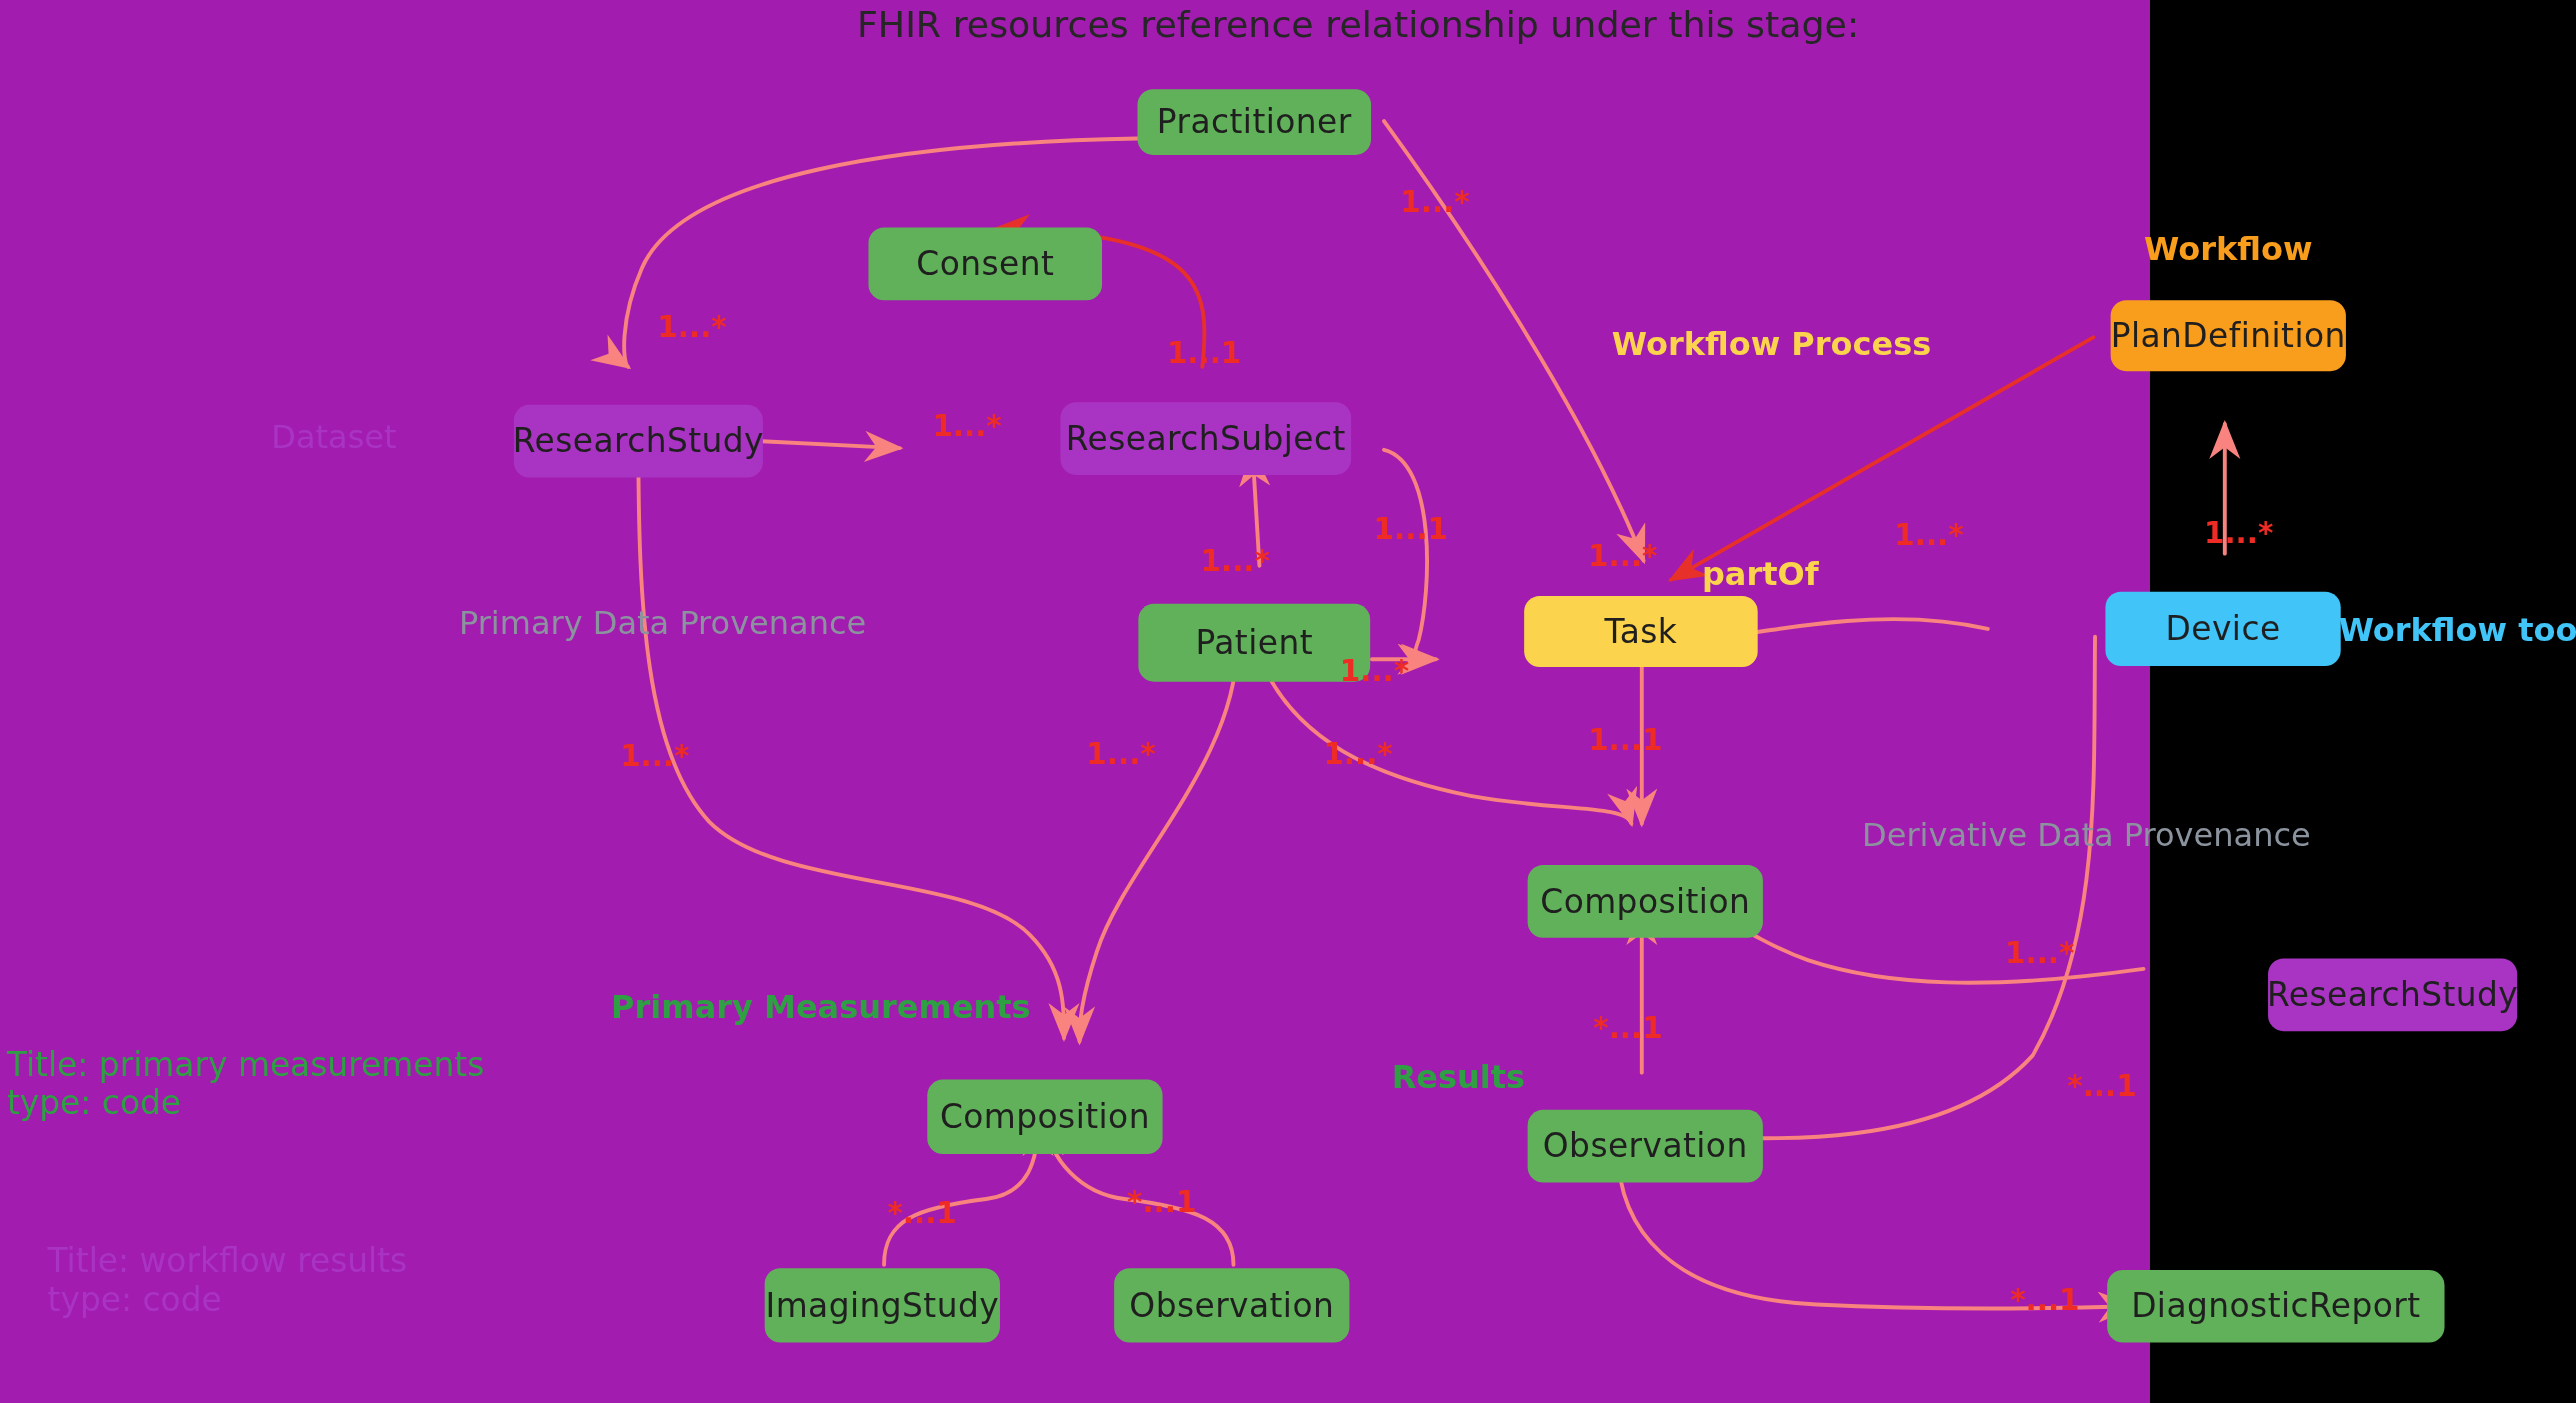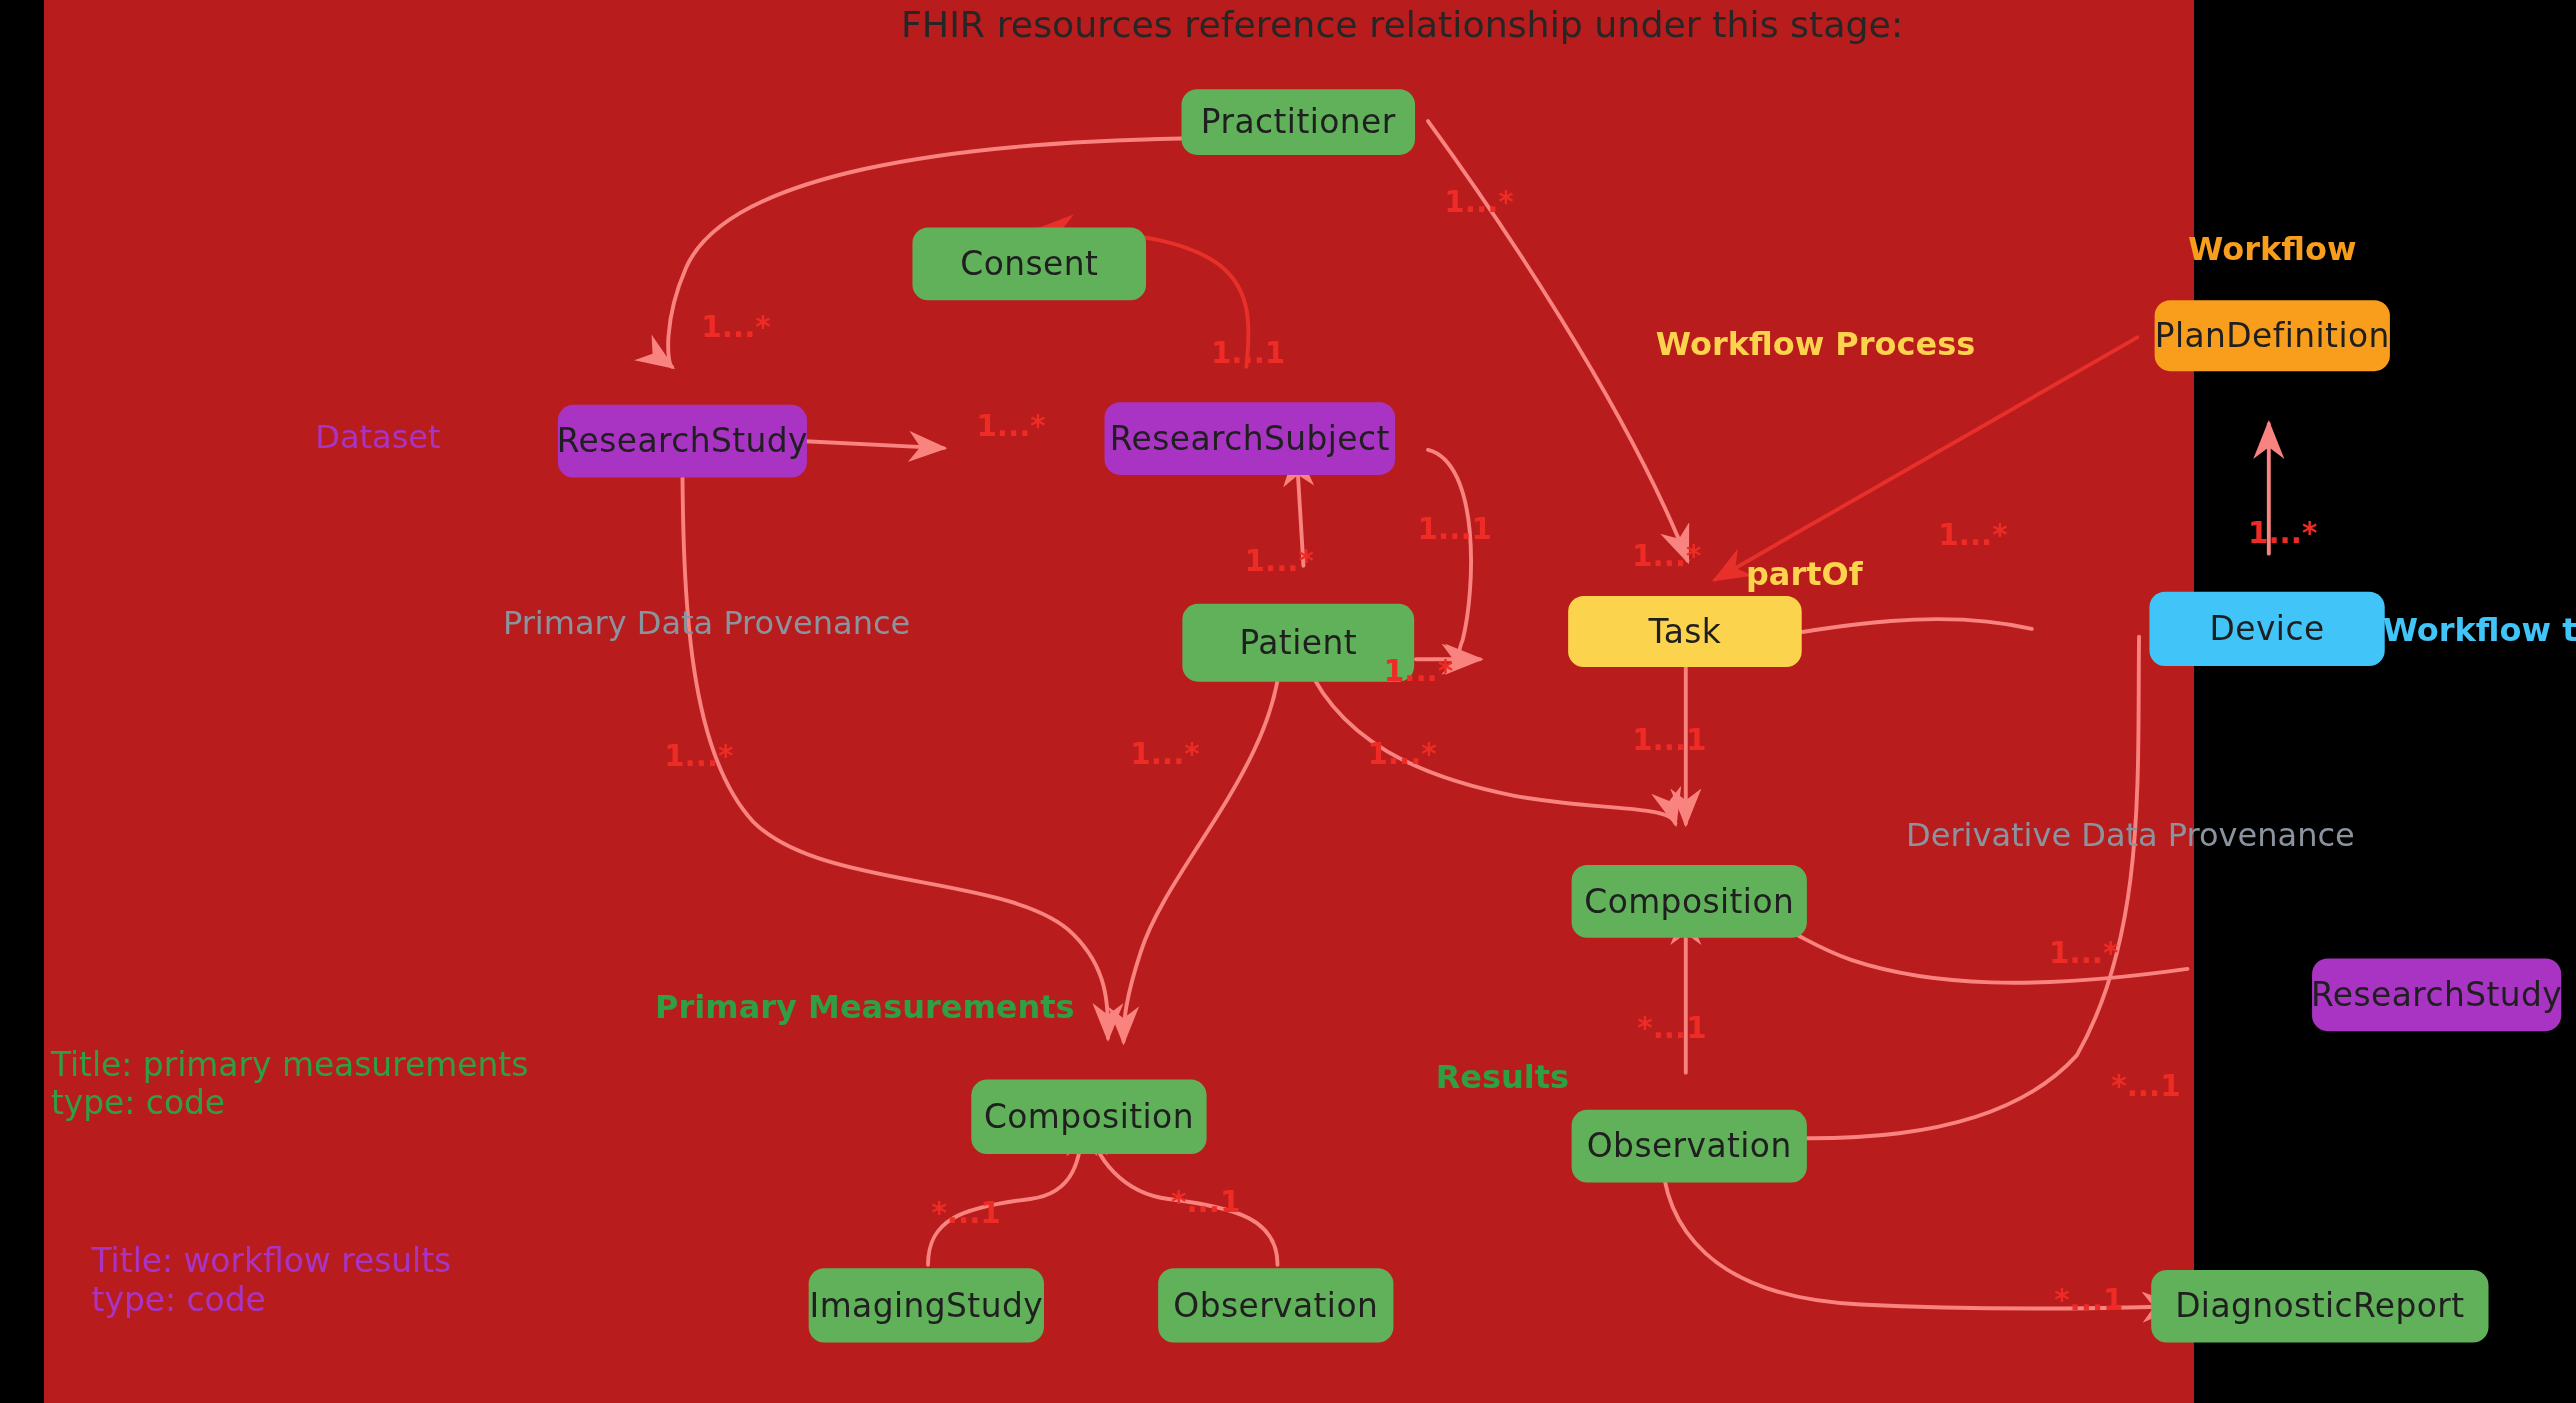--- a/index.html
+++ b/index.html
@@ -10,22 +10,21 @@
   body {
     width: 2576px;
     height: 1404px;
     overflow: hidden;
     font-family: "DejaVu Sans", sans-serif;
   }
   #diagram-root {
     position: relative;
     width: 2150px;
     height: 1404px;
-    background: #b91c1c;
-    margin-left: 44px;
+    background: #a21caf;
   }
   svg#diagram-svg {
     position: absolute;
     top: 0; left: 0;
     width: 2576px;
     height: 1404px;
     display: block;
   }
   .node-rect { stroke: none; }
   .node-label {

